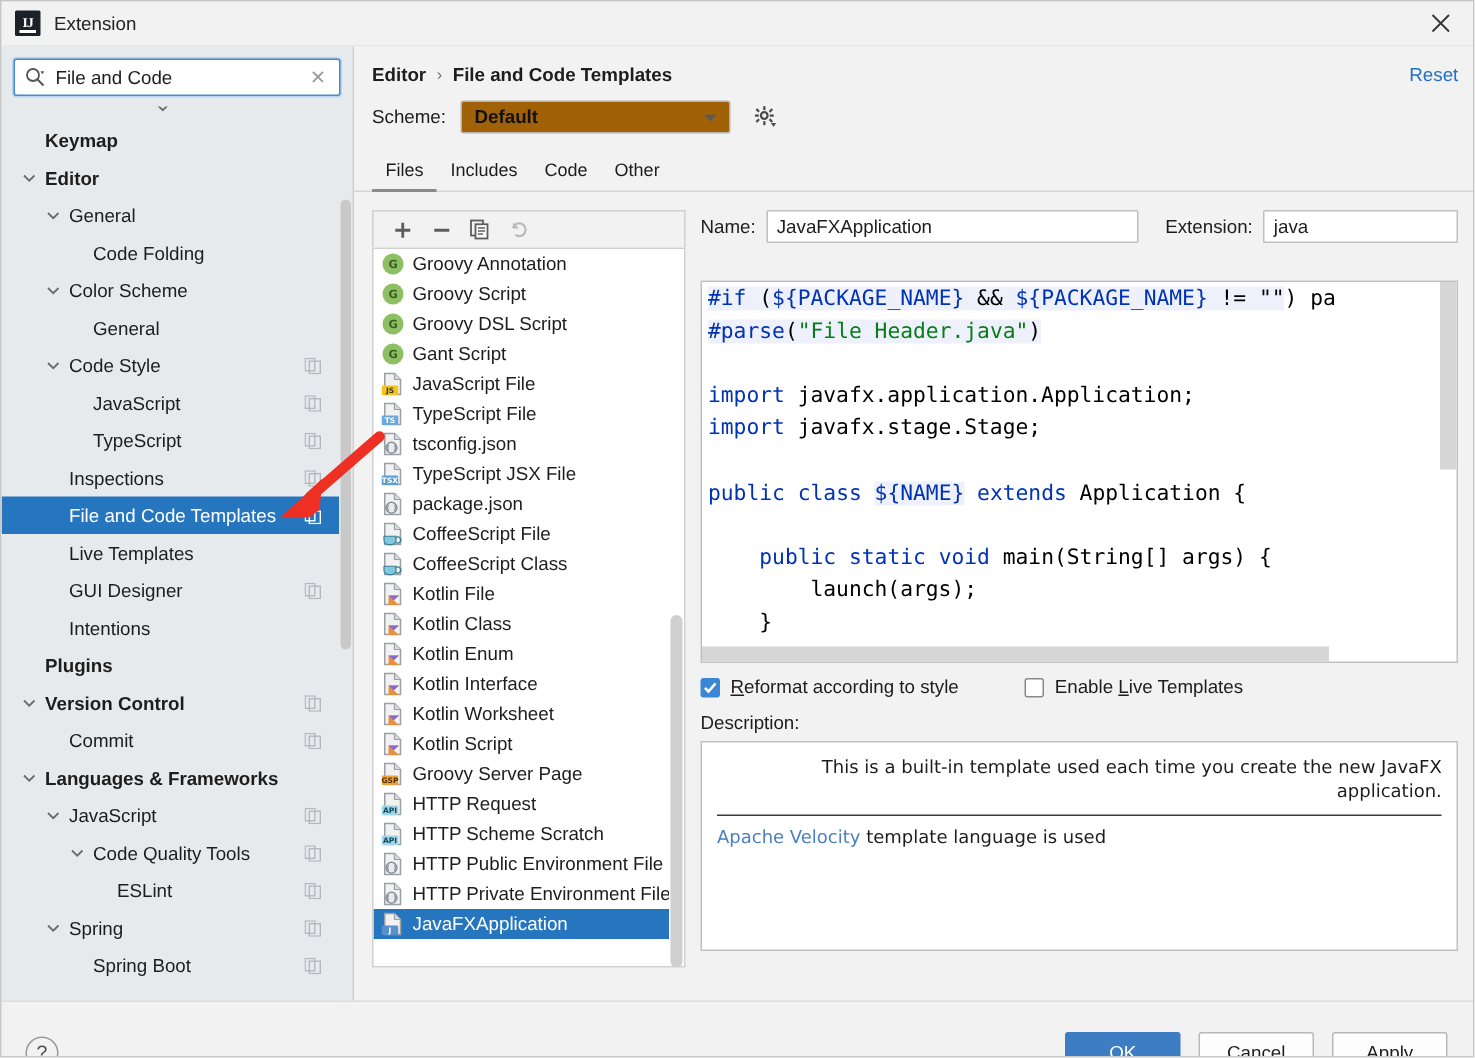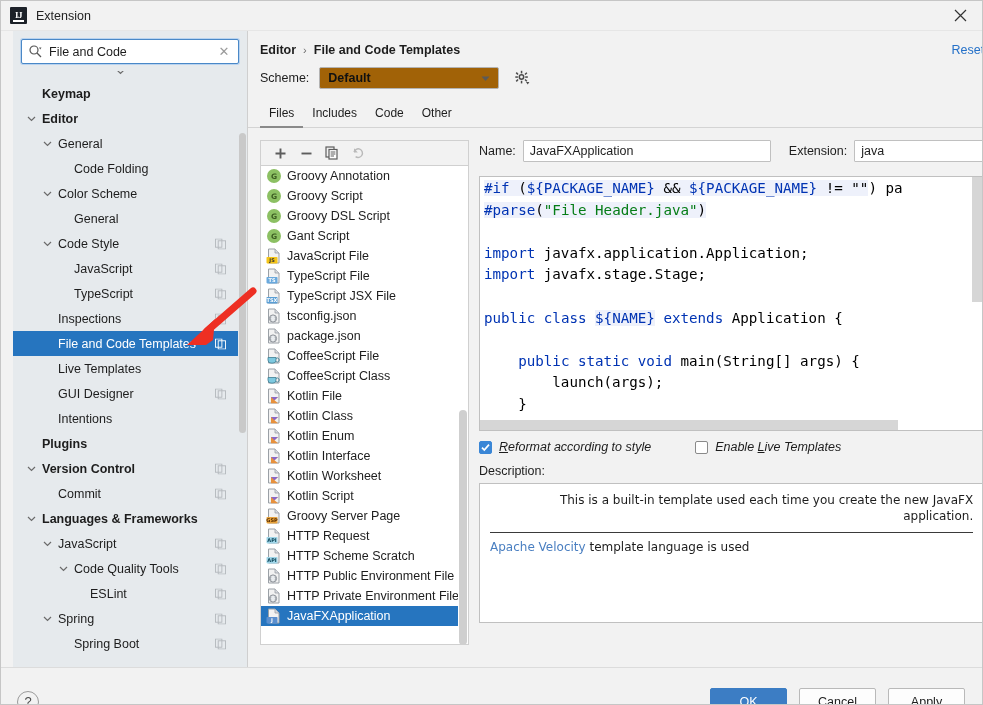--- a/index.html
+++ b/index.html
@@ -14,21 +14,21 @@
   
   .titlebar{height:29px;background:#f2f2f2;display:flex;align-items:center;position:relative;border-bottom:1px solid #e6e6e6;}
   .ij-logo{width:17px;height:17px;margin-left:9px;background:#1c2128;border-radius:1px;position:relative;display:flex;align-items:flex-end;justify-content:center;box-sizing:border-box;}
   .ij-logo .ij-txt{font-size:9px;font-weight:700;color:#fff;line-height:1;letter-spacing:-.5px;margin-bottom:4px;font-family:"Liberation Serif",serif;}
   .ij-logo .ij-bar{position:absolute;bottom:2px;left:3px;right:3px;height:2px;background:#fff;}
   .title-text{margin-left:9px;font-size:12.5px;color:#232323;}
   .win-close{position:absolute;right:0;top:0;width:44px;height:29px;display:flex;align-items:center;justify-content:center;cursor:default;}
   .win-close svg{display:block;}
 
   
-  .body-row{display:flex;height:636px;padding-left:12px;}
+  .body-row{display:flex;height:636px;}
 
   
   .sidebar{width:261px;background:#e6eaed;position:relative;box-sizing:border-box;}
   .search-wrap{padding:8px 8px 0 8px;}
   .search-box{height:25px;background:#fff;border:1px solid #4a88c7;box-shadow:0 0 0 1px #b9d3ef;border-radius:2px;display:flex;align-items:center;box-sizing:border-box;position:relative;}
   .search-ico{margin-left:6px;width:15px;height:15px;flex:0 0 auto;}
   .search-input{flex:1;border:0;outline:none;font-size:12.5px;color:#1d1d1d;padding:0 4px 0 6px;background:transparent;font-family:"Liberation Sans",sans-serif;height:21px;}
   .search-clear{width:20px;text-align:center;color:#9b9b9b;font-size:13px;line-height:1;padding-right:4px;cursor:default;}
   .tree{position:absolute;top:40px;left:0;right:0;bottom:0;overflow:hidden;}
   .tree-scroll{position:absolute;top:0;left:0;right:9px;bottom:0;}
@@ -79,30 +79,30 @@
   
   .editpane{flex:1;box-sizing:border-box;position:relative;}
   .name-row{display:flex;align-items:center;height:22px;}
   .fld-lbl{font-size:12.5px;color:#1d1d1d;margin-right:7px;}
   .tfield{background:#fff;border:1px solid #c0c0c0;height:22px;display:flex;align-items:center;padding-left:6px;box-sizing:border-box;border-radius:1px;}
   .tfield span{font-size:12.5px;color:#1d1d1d;}
   .name-field{width:248px;}
   .ext-field{width:130px;}
   .ext-lbl{margin-left:18px;}
 
-  .editor{margin-top:14px;height:255px;background:#fff;border:1px solid #c0c0c0;position:relative;overflow:hidden;box-sizing:border-box;}
+  .editor{margin-top:25px;height:255px;background:#fff;border:1px solid #c0c0c0;position:relative;overflow:hidden;box-sizing:border-box;}
   .code{position:absolute;top:1px;left:4px;right:0;font-family:"DejaVu Sans Mono","Liberation Mono",monospace;font-size:14.2px;line-height:21.6px;white-space:pre;color:#000;}
   .code .hl{background:#eef1fb;}
   .kw{color:#0033b3;}
   .str{color:#067d17;}
   .vel{color:#0033b3;}
   .esb-v{position:absolute;right:0;top:0;width:11px;background:#d6d6d6;}
   .esb-h{position:absolute;left:0;bottom:0;height:10px;background:#d6d6d6;}
 
-  .cb-row{margin-top:9px;display:flex;align-items:center;font-style:italic;}
+  .cb-row{margin-top:9px;display:flex;align-items:center;}
   .cbx{width:13px;height:13px;border:1px solid #8a8a8a;background:#fff;border-radius:2px;box-sizing:border-box;margin-right:7px;position:relative;flex:0 0 auto;}
   .cbx.on{background:#3a86d6;border-color:#3a86d6;}
   .cb-txt{font-size:12.5px;color:#1d1d1d;}
   .u{text-decoration:underline;}
   .cb2{margin-left:44px;display:flex;align-items:center;}
 
   .desc-lbl{margin-top:10px;font-size:12.5px;color:#1d1d1d;}
   .desc-box{margin-top:5px;height:140px;background:#fff;border:1px solid #c0c0c0;box-sizing:border-box;padding:8px 10px;font-size:12px;color:#1d1d1d;font-family:"DejaVu Sans",sans-serif;}
   .desc-line1{line-height:16px;text-align:right;}
   .desc-hr{border:0;border-top:1px solid #3a3a3a;margin:8px 0 7px 0;}
@@ -466,33 +466,33 @@
                       <path d="M9 1 V5 H13" fill="#d8dade" stroke="#9aa0a6" stroke-width="0.8"></path>
                       <rect x="0.5" y="9" width="11" height="6.4" rx="0.8" fill="#6aa9dd"></rect>
                       <text x="6" y="14.2" font-size="5" font-family="DejaVu Sans, sans-serif" font-weight="bold" fill="#fff" text-anchor="middle">TS</text>
                     </svg></span>
                   <span class="ltxt">TypeScript File</span>
                 </div>
                 <div class="litem">
                   <span class="fi"><svg width="16" height="16" viewBox="0 0 16 16">
                       <path d="M2.5 1 H9 L13 5 V15 H2.5 Z" fill="#f2f2f2" stroke="#9aa0a6" stroke-width="1"></path>
                       <path d="M9 1 V5 H13" fill="#d8dade" stroke="#9aa0a6" stroke-width="0.8"></path>
+                      <circle cx="7" cy="10.5" r="3.6" fill="#e9ecef" stroke="#8b9097" stroke-width="1"></circle>
+                      <path d="M5 8.6 a4 4 0 0 0 0 4 M9 8.6 a4 4 0 0 1 0 4" stroke="#8b9097" stroke-width="0.8" fill="none"></path>
+                    </svg></span>
+                  <span class="ltxt">tsconfig.json</span>
+                </div>
+                <div class="litem">
+                  <span class="fi"><svg width="16" height="16" viewBox="0 0 16 16">
+                      <path d="M2.5 1 H9 L13 5 V15 H2.5 Z" fill="#f2f2f2" stroke="#9aa0a6" stroke-width="1"></path>
+                      <path d="M9 1 V5 H13" fill="#d8dade" stroke="#9aa0a6" stroke-width="0.8"></path>
                       <rect x="0.5" y="9" width="11" height="6.4" rx="0.8" fill="#5a9ed4"></rect>
                       <text x="6" y="14.2" font-size="5" font-family="DejaVu Sans, sans-serif" font-weight="bold" fill="#fff" text-anchor="middle">TSX</text>
                     </svg></span>
                   <span class="ltxt">TypeScript JSX File</span>
-                </div>
-                <div class="litem">
-                  <span class="fi"><svg width="16" height="16" viewBox="0 0 16 16">
-                      <path d="M2.5 1 H9 L13 5 V15 H2.5 Z" fill="#f2f2f2" stroke="#9aa0a6" stroke-width="1"></path>
-                      <path d="M9 1 V5 H13" fill="#d8dade" stroke="#9aa0a6" stroke-width="0.8"></path>
-                      <circle cx="7" cy="10.5" r="3.6" fill="#e9ecef" stroke="#8b9097" stroke-width="1"></circle>
-                      <path d="M5 8.6 a4 4 0 0 0 0 4 M9 8.6 a4 4 0 0 1 0 4" stroke="#8b9097" stroke-width="0.8" fill="none"></path>
-                    </svg></span>
-                  <span class="ltxt">tsconfig.json</span>
                 </div>
                 <div class="litem">
                   <span class="fi"><svg width="16" height="16" viewBox="0 0 16 16">
                       <path d="M2.5 1 H9 L13 5 V15 H2.5 Z" fill="#f2f2f2" stroke="#9aa0a6" stroke-width="1"></path>
                       <path d="M9 1 V5 H13" fill="#d8dade" stroke="#9aa0a6" stroke-width="0.8"></path>
                       <circle cx="7" cy="10.5" r="3.6" fill="#e9ecef" stroke="#8b9097" stroke-width="1"></circle>
                       <path d="M5 8.6 a4 4 0 0 0 0 4 M9 8.6 a4 4 0 0 1 0 4" stroke="#8b9097" stroke-width="0.8" fill="none"></path>
                     </svg></span>
                   <span class="ltxt">package.json</span>
                 </div>

